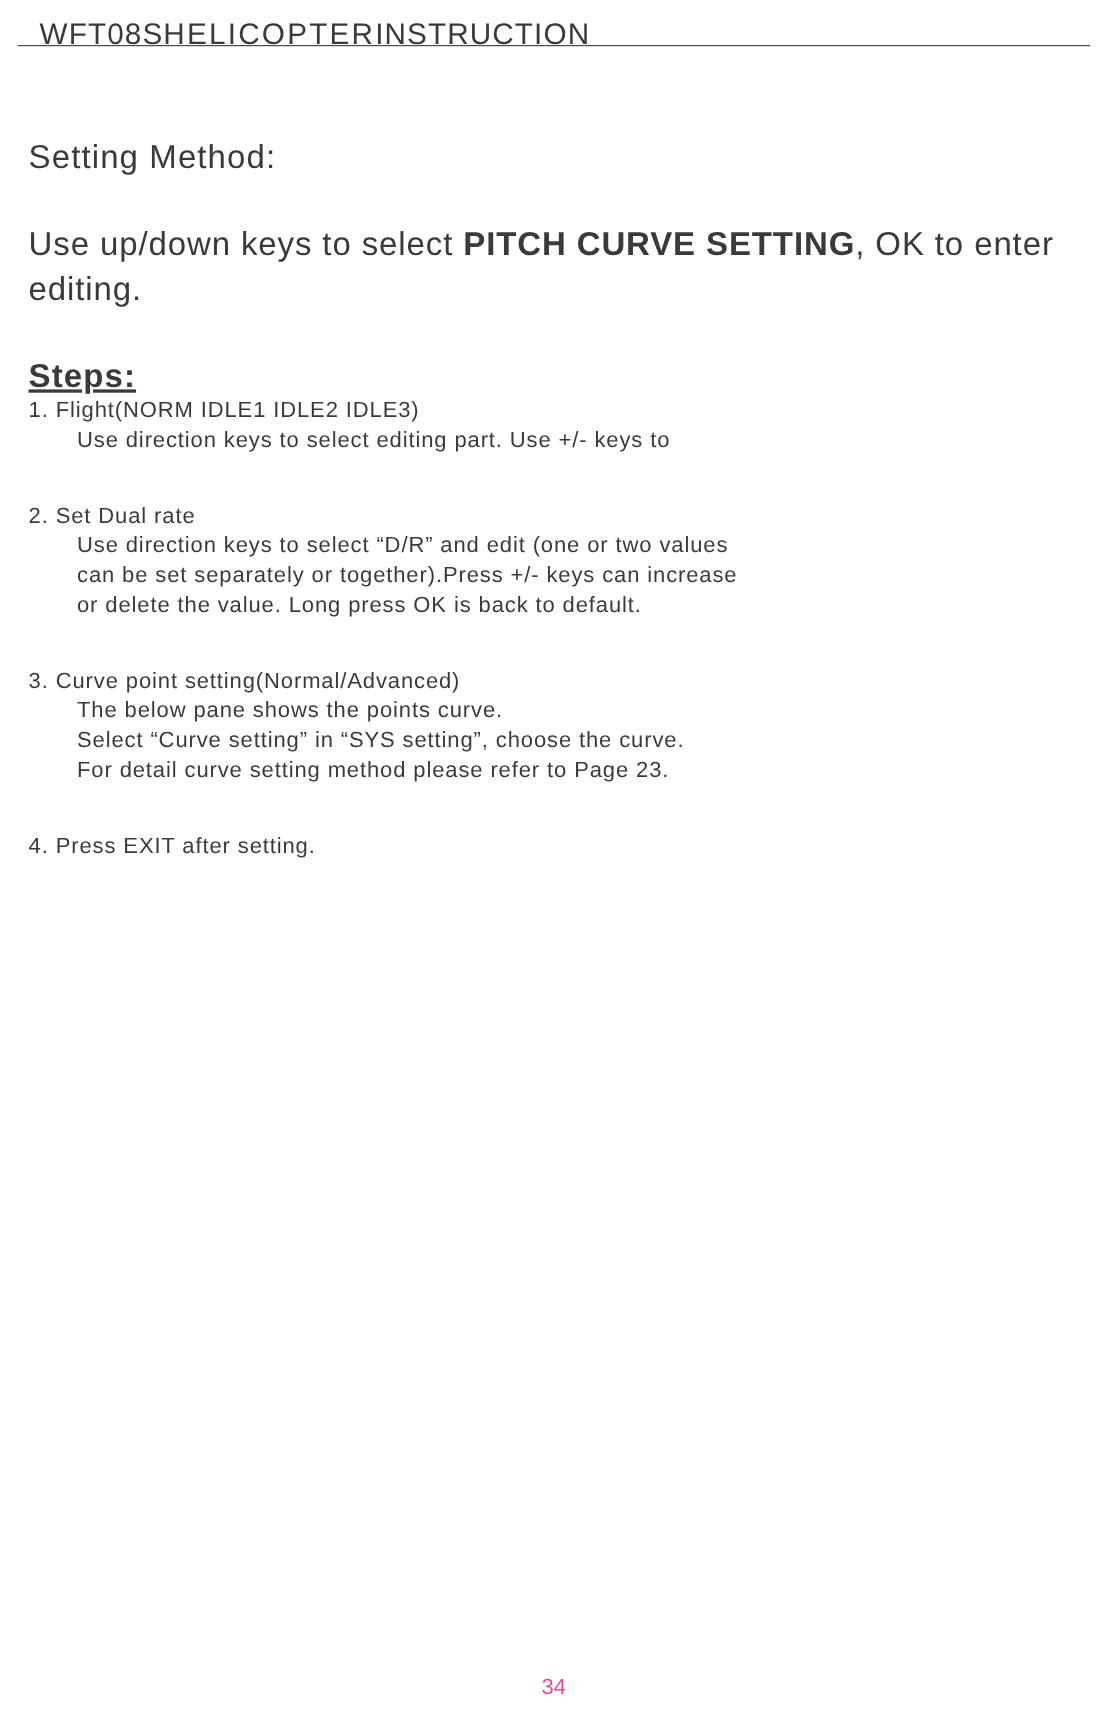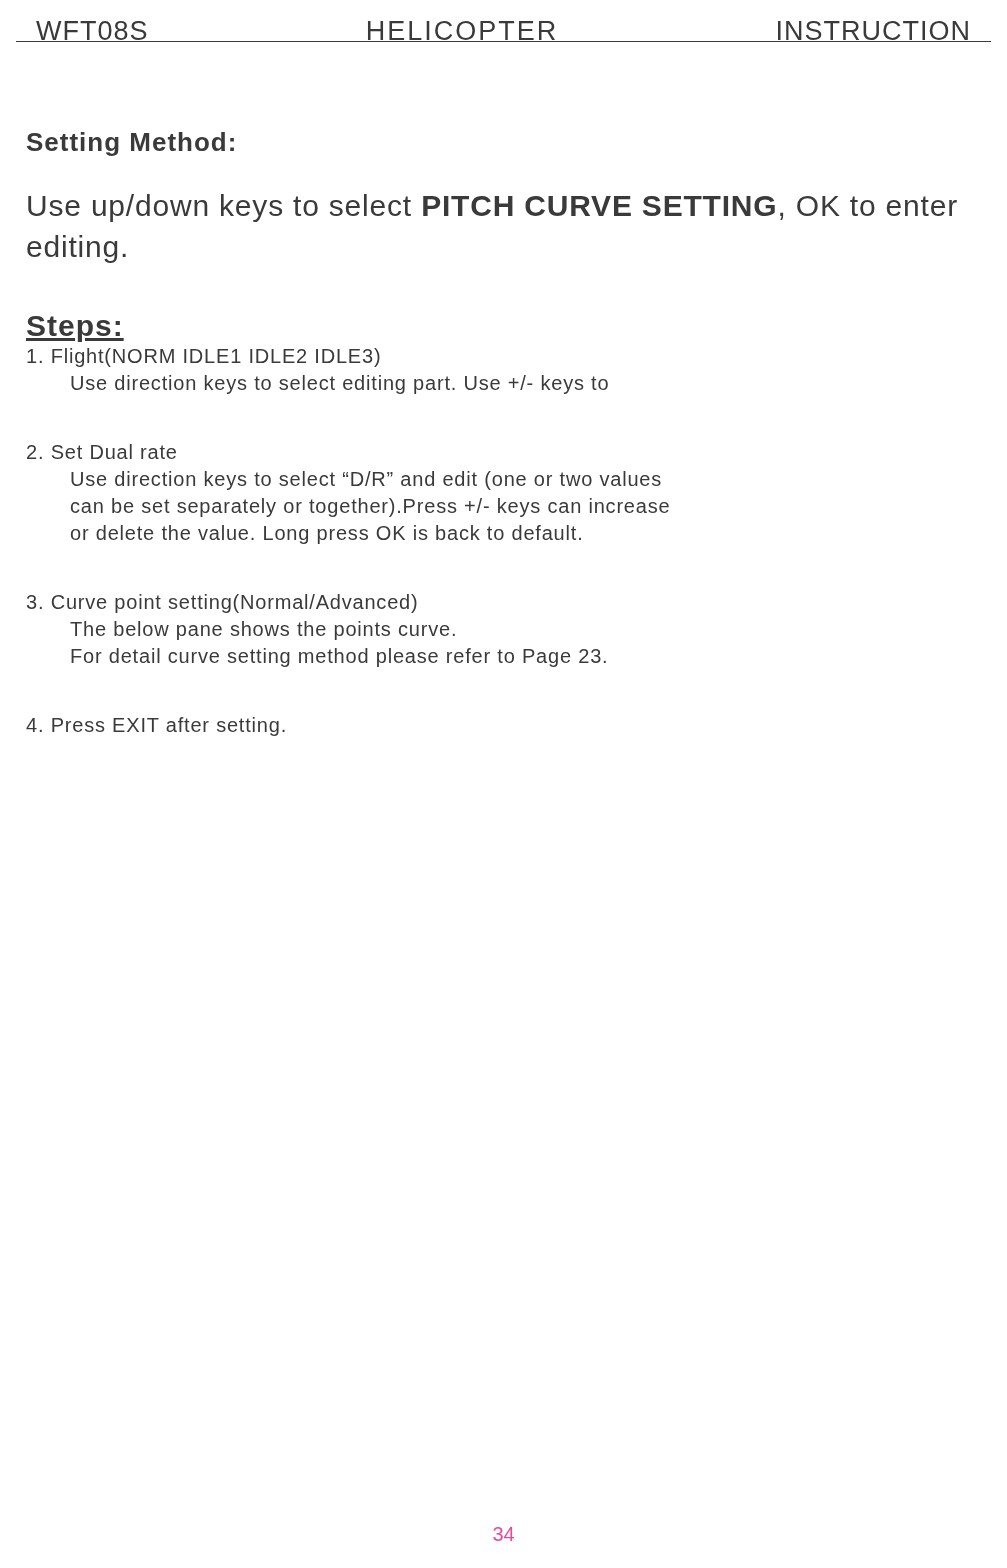--- a/index.html
+++ b/index.html
@@ -10,21 +10,21 @@
     body {
       width: 1007px;
       height: 1568px;
       background: #ffffff;
       font-family: Arial, Helvetica, sans-serif;
       color: #3a3a3a;
       position: relative;
     }
     .header {
       display: flex;
-      justify-content: space-between;
+      justify-content: flex-start;
       align-items: baseline;
       padding: 0 20px;
       border-bottom: 1.5px solid #3a3a3a;
       height: 42px;
       margin: 0 16px;
     }
     .header-left {
       font-size: 27px;
       letter-spacing: 1px;
       font-weight: 400;
@@ -37,24 +37,24 @@
     }
     .header-right {
       font-size: 27px;
       letter-spacing: 1px;
       font-weight: 400;
     }
     .content {
       padding: 85px 26px 0 26px;
     }
     .section-heading {
-      font-size: 26px;
-      font-weight: bold;
+      font-size: 30px;
+      font-weight: normal;
       letter-spacing: 1px;
-      margin-bottom: 28px;
+      margin-bottom: 42px;
     }
     .intro-text {
       font-size: 30px;
       letter-spacing: 0.8px;
       line-height: 1.35;
       margin-bottom: 42px;
     }
     .intro-text .bold {
       font-weight: bold;
     }
@@ -112,20 +112,21 @@
   <div class="step">
     <span class="step-title">2. Set Dual rate</span>
     <span class="step-body">Use direction keys to select “D/R” and edit (one or two values</span>
     <span class="step-body">can be set separately or together).Press +/- keys can increase</span>
     <span class="step-body">or delete the value. Long press OK is back to default.</span>
   </div>
 
   <div class="step">
     <span class="step-title">3. Curve point setting(Normal/Advanced)</span>
     <span class="step-body">The below pane shows the points curve.</span>
+    <span class="step-body">Select “Curve setting” in “SYS setting”, choose the curve.</span>
     <span class="step-body">For detail curve setting method please refer to Page 23.</span>
   </div>
 
   <div class="step">
     <span class="step-title">4. Press EXIT after setting.</span>
   </div>
 </div>
 
 <div class="page-number">34</div>
 

